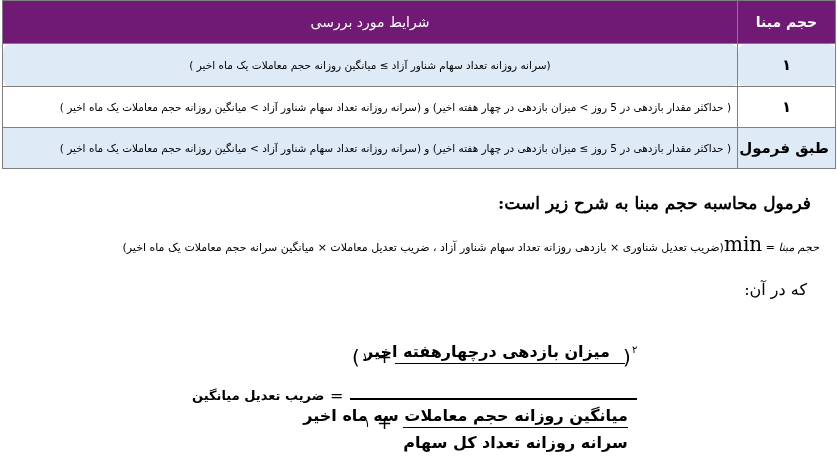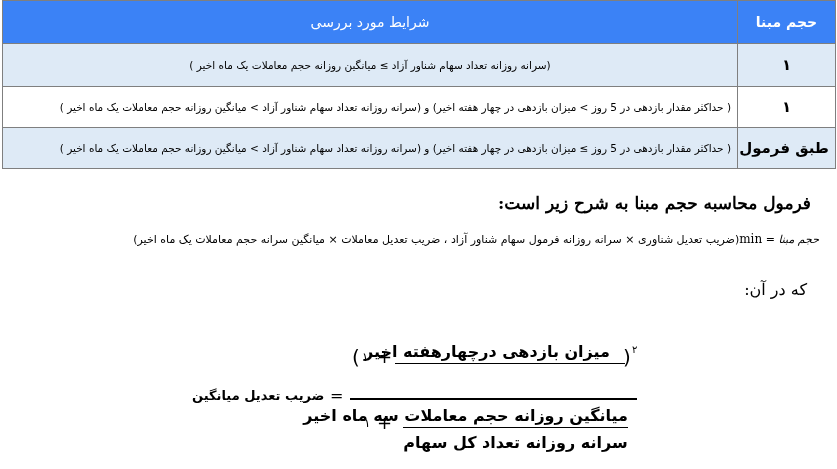--- a/index.html
+++ b/index.html
@@ -7,43 +7,43 @@
       width: 837px; height: 469px; position: relative; overflow: hidden;
       font-family: "DejaVu Sans", sans-serif; color: #000;
     }
     .tbl {
       position: absolute; left: 2px; top: 0; width: 833px;
       border-collapse: collapse; direction: rtl; table-layout: fixed;
     }
     .tbl td, .tbl th {
       border: 1px solid #7f7f7f; padding: 0 6px; text-align: center; overflow: hidden; white-space: nowrap;
     }
-    .tbl th { background: #3b82f6; color: #fff; font-weight: normal; height: 42px; font-size: 14px; }
+    .tbl th { background: #701a75; color: #fff; font-weight: normal; height: 42px; font-size: 14px; }
     .tbl th.col-base { font-weight: bold; font-size: 14px; }
     .tbl tr.light td { background: #deeaf6; }
     .tbl tr.white td { background: #ffffff; border-radius: 18px; }
     .tbl td { font-size: 10.5px; }
     .tbl td.base { font-size: 15px; font-weight: bold; }
-    .tbl tr.r1 td { height: 42px; }
+    .tbl tr.r1 td { height: 42px; border-radius: 8px; }
     .tbl tr.r2 td { height: 40px; }
     .tbl tr.r3 td { height: 40px; text-align: right; }
     .tbl td.cond { text-align: right; }
     .tbl tr.r1 td.cond { text-align: center; }
     .it { font-style: italic; }
     .num { font-size: 14px; }
 
     .heading {
       position: absolute; right: 26px; top: 193px; direction: rtl;
       font-size: 17px; font-weight: bold; font-family: "DejaVu Serif", serif;
     }
     .minline {
       position: absolute; right: 18px; top: 232px; direction: rtl;
       font-size: 11px; white-space: nowrap;
     }
-    .minline .min { font-family: "DejaVu Serif", serif; font-size: 12px; direction: ltr; unicode-bidi: embed; }
+    .minline .min { font-family: "DejaVu Serif", serif; font-size: 20px; direction: ltr; unicode-bidi: embed; }
     .where {
       position: absolute; right: 30px; top: 280px; direction: rtl;
       font-size: 16px; font-family: "DejaVu Serif", serif;
     }
 
     .formula { position: absolute; left: 0; top: 320px; width: 837px; height: 149px; }
     .lhs {
       position: absolute; left: 192px; top: 68px; direction: rtl;
       font-size: 13px; font-weight: bold; white-space: nowrap;
     }
@@ -83,21 +83,21 @@
     <td class="cond">( حداکثر مقدار بازدهی در 5 روز ≥ میزان بازدهی در چهار هفته اخیر) و (سرانه روزانه تعداد سهام شناور آزاد &gt; میانگین روزانه حجم معاملات یک ماه اخیر )</td>
   </tr>
 </tbody>
   </table>
 
 <div class="heading">فرمول محاسبه حجم مبنا به شرح زیر است:</div>
 
 <div class="minline">
   <span class="it">حجم مبنا</span>
   <span>=</span>
-  <span class="min">min</span><span>(ضریب تعدیل شناوری × سرانه روزانه فرمول سهام شناور آزاد</span><span> ، </span><span>ضریب تعدیل معاملات × میانگین سرانه حجم معاملات یک ماه اخیر)</span>
+  <span class="min">min</span><span>(ضریب تعدیل شناوری × بازدهی روزانه تعداد سهام شناور آزاد</span><span> ، </span><span>ضریب تعدیل معاملات × میانگین سرانه حجم معاملات یک ماه اخیر)</span>
 </div>
 
 <div class="where">که در آن:</div>
 
 <div class="formula">
   <div class="lhs">ضریب تعدیل میانگین</div>
   <div class="eq">=</div>
 
   <span class="paren" style="left:352px; top:25px;">(</span>
   <span class="one" style="left:362px; top:30px;">۱</span>

